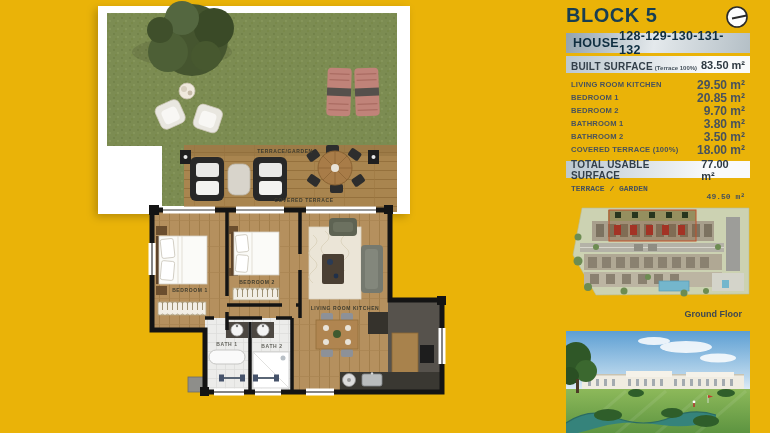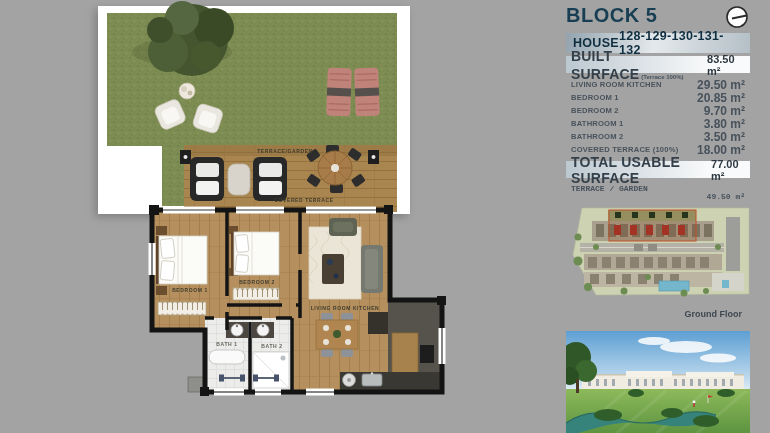--- a/index.html
+++ b/index.html
@@ -1,33 +1,33 @@
 <!DOCTYPE html>
 <html><head>
 <meta charset="utf-8">
 <style>
   html,body{margin:0;padding:0;background:#ffffff;}
-  #stage{position:relative;width:770px;height:433px;background:#a3a3a3;overflow:hidden;
+  #stage{position:relative;width:770px;height:433px;background:#eab308;overflow:hidden;
          font-family:"Liberation Sans",sans-serif;}
   
   #plan-svg{position:absolute;left:0;top:0;}
   .plan-label{font-family:"Liberation Sans",sans-serif;font-size:5px;font-weight:700;
               letter-spacing:.6px;fill:#3f3c2e;}
   .plan-label-light{fill:#63635c;}
   
   #panel{position:absolute;left:566px;top:4px;width:184px;}
   .panel-head{display:flex;justify-content:space-between;align-items:flex-start;height:26px;}
   .block-title{margin:0;font-size:20px;font-weight:800;letter-spacing:.5px;color:#173e52;}
   .house-bar{height:20px;margin-top:3px;display:flex;align-items:center;padding:0 7px;
              background:linear-gradient(100deg,#93a3ae 0%,#e4e9ec 48%,#b4bfc6 100%);
              color:#0f2e40;font-weight:800;font-size:12.5px;letter-spacing:.3px;}
   .row{display:flex;justify-content:space-between;align-items:center;}
   .row-hi{height:17px;margin-top:3px;padding:0 5px;
           background:linear-gradient(90deg,#bcc8d0 0%,#f9fafb 78%);}
-  .row-hi .lbl{font-size:14px;font-weight:800;color:#333f49;letter-spacing:.2px;}
+  .row-hi .lbl{font-size:10px;font-weight:800;color:#333f49;letter-spacing:.2px;}
   .row-hi .note{font-size:6px;font-weight:700;color:#46525c;margin-left:2px;}
   .row-hi .val{font-size:11px;font-weight:800;color:#2e3942;}
   .detail-rows{padding:5px 5px 2px 5px;}
   .row-detail{height:13px;}
   .row-detail .lbl{font-size:7.6px;font-weight:600;color:#48525c;letter-spacing:.2px;}
   .row-detail .val{font-size:12px;font-weight:600;color:#48525c;}
   .row-terrace{height:14px;margin-top:3px;padding:0 5px;font-family:Liberation Mono, monospace;}
   .row-terrace .lbl{font-size:8px;font-weight:700;color:#48525c;}
   .row-terrace .val{font-size:8px;font-weight:700;color:#48525c;margin-top:17px;}
   .caption{margin-top:12px;text-align:right;padding-right:8px;

